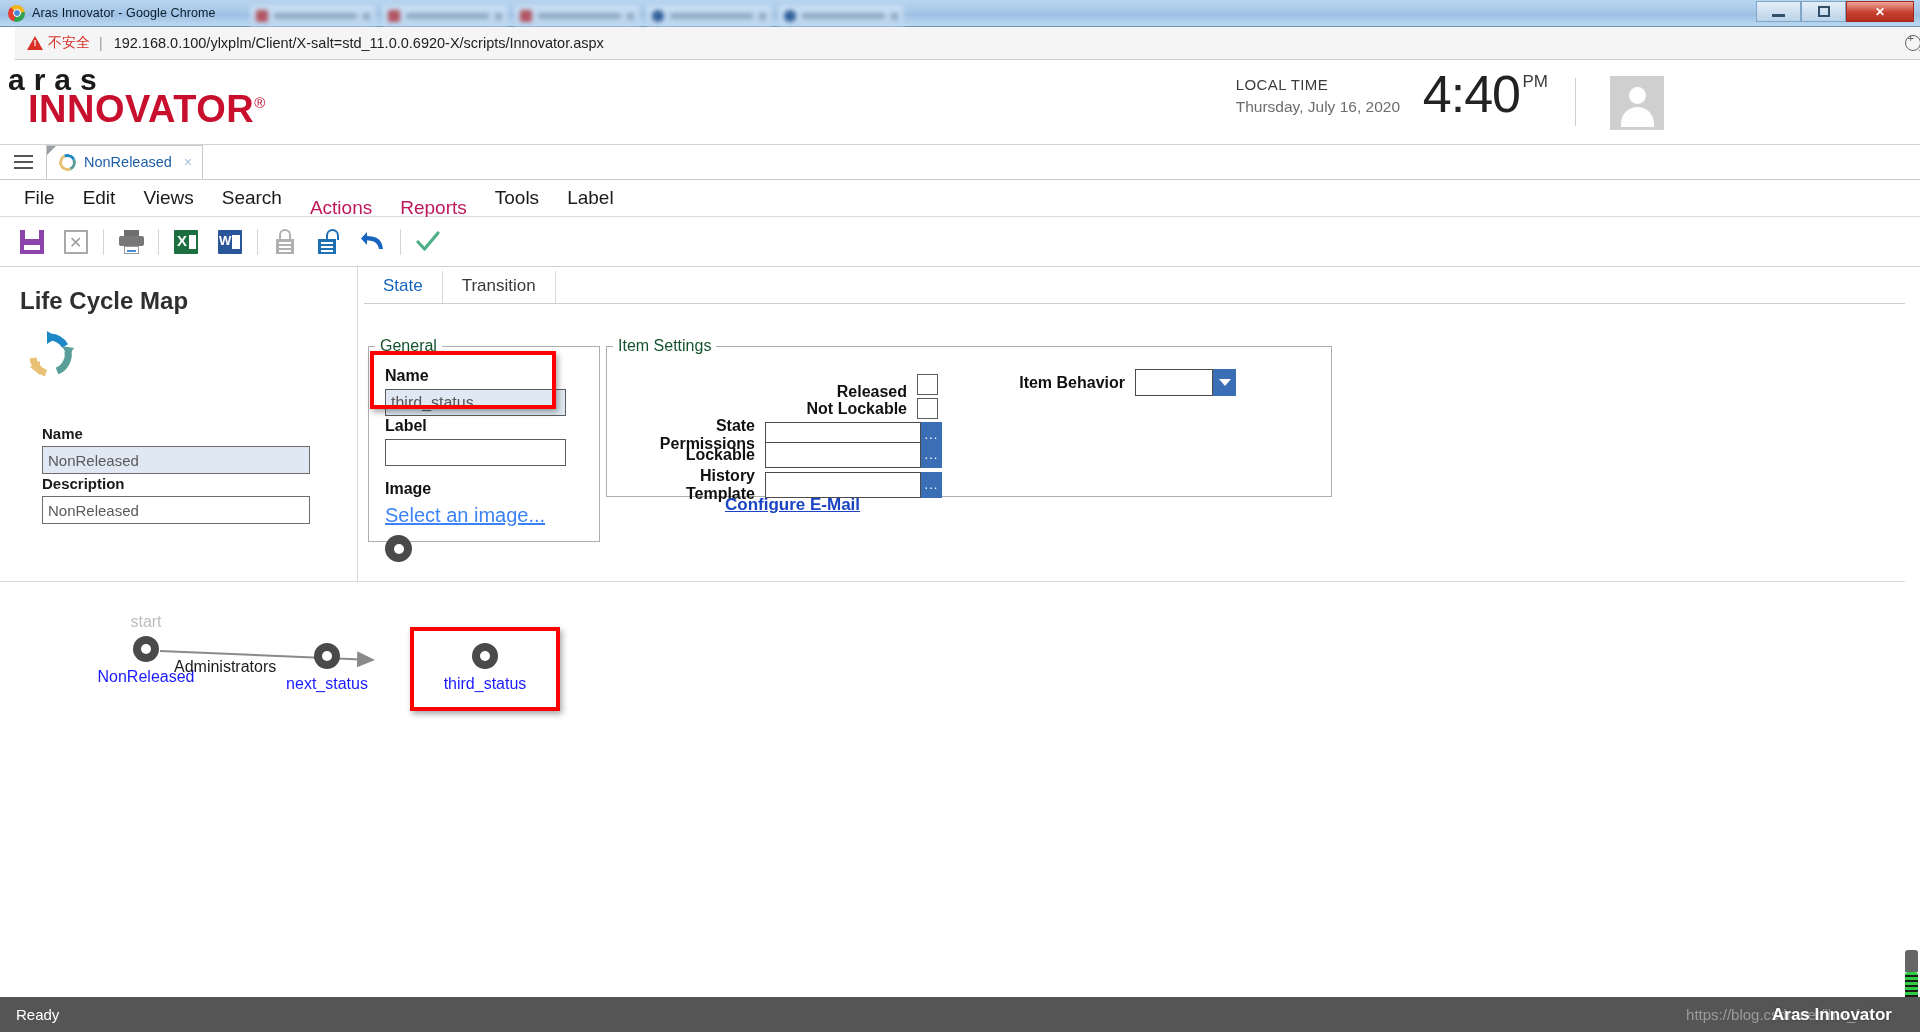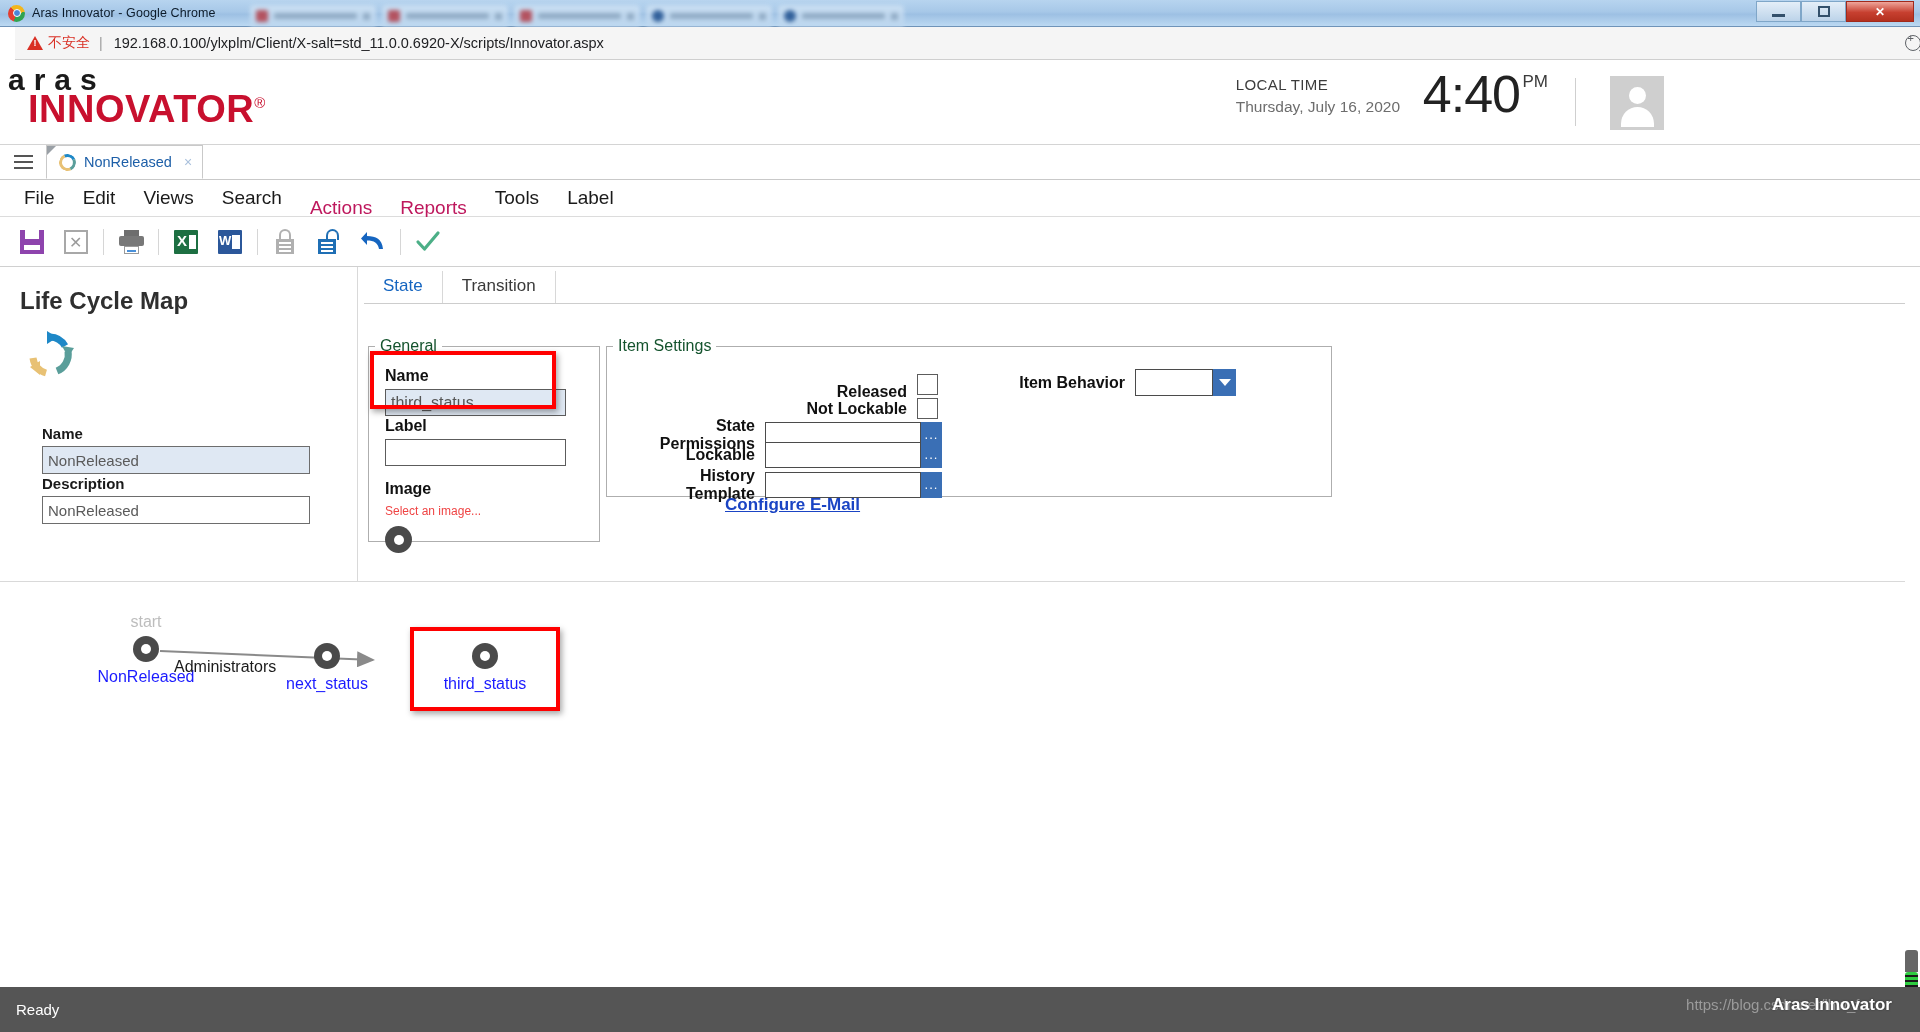--- a/index.html
+++ b/index.html
@@ -293,21 +293,21 @@
   #general-group { left: 10px; top: 70px; width: 232px; height: 205px; }
   #itemsettings-group { left: 248px; top: 70px; width: 726px; height: 160px; }
 
   .gen-label { font-size: 16px; font-weight: bold; color: #111; }
   .gen-input {
     width: 181px; height: 27px; border: 1.5px solid #5c5c5c; background: #dfe8f3;
     font-size: 16px; color: #555; padding: 0 5px;
     font-family: "Liberation Sans", sans-serif;
   }
   .gen-input.empty { background: #ffffff; }
-  .select-img-link { font-size: 12px; color: #ef4444; cursor: pointer; }
+  .select-img-link { font-size: 20px; color: #3b82f6; text-decoration: underline; cursor: pointer; }
   .state-dot {
     width: 27px; height: 27px; border-radius: 50%; background: #4a4a4a;
     display: flex; align-items: center; justify-content: center;
   }
   .state-dot::after { content:""; width: 10px; height: 10px; border-radius: 50%; background: #ffffff; }
 
   .red-highlight {
     position: absolute; border: 4px solid #ff0000; pointer-events: none;
     box-shadow: 2px 3px 6px rgba(0,0,0,0.35);
   }
@@ -354,21 +354,21 @@
   }
   .node-circle::after { content:""; width: 10px; height: 10px; border-radius: 50%; background: #ffffff; }
   .node-label { font-size: 16px; color: #1a1aff; margin-top: 6px; white-space: nowrap; }
   .node-start { font-size: 16px; color: #bdbdbd; margin-bottom: 5px; }
   .edge-label {
     position: absolute; font-size: 16px; color: #1a1a1a; white-space: nowrap;
   }
 
   
   .statusbar {
-    position: absolute; left: 0; bottom: 0; width: 1920px; height: 45px;
+    position: absolute; left: 0; bottom: 0; width: 1920px; height: 35px;
     background: #555555; display: flex; align-items: center;
   }
   .status-text { font-size: 15px; color: #ffffff; margin-left: 16px; }
   .status-right {
     position: absolute; right: 18px; top: 0; height: 35px;
     display: flex; align-items: center;
   }
   .wm-url { font-size: 15px; color: #9b9b9b; position: absolute; right: 35px; white-space: nowrap; }
   .wm-brand {
     font-size: 17px; font-weight: bold; color: #ffffff; position: absolute; right: 10px;

